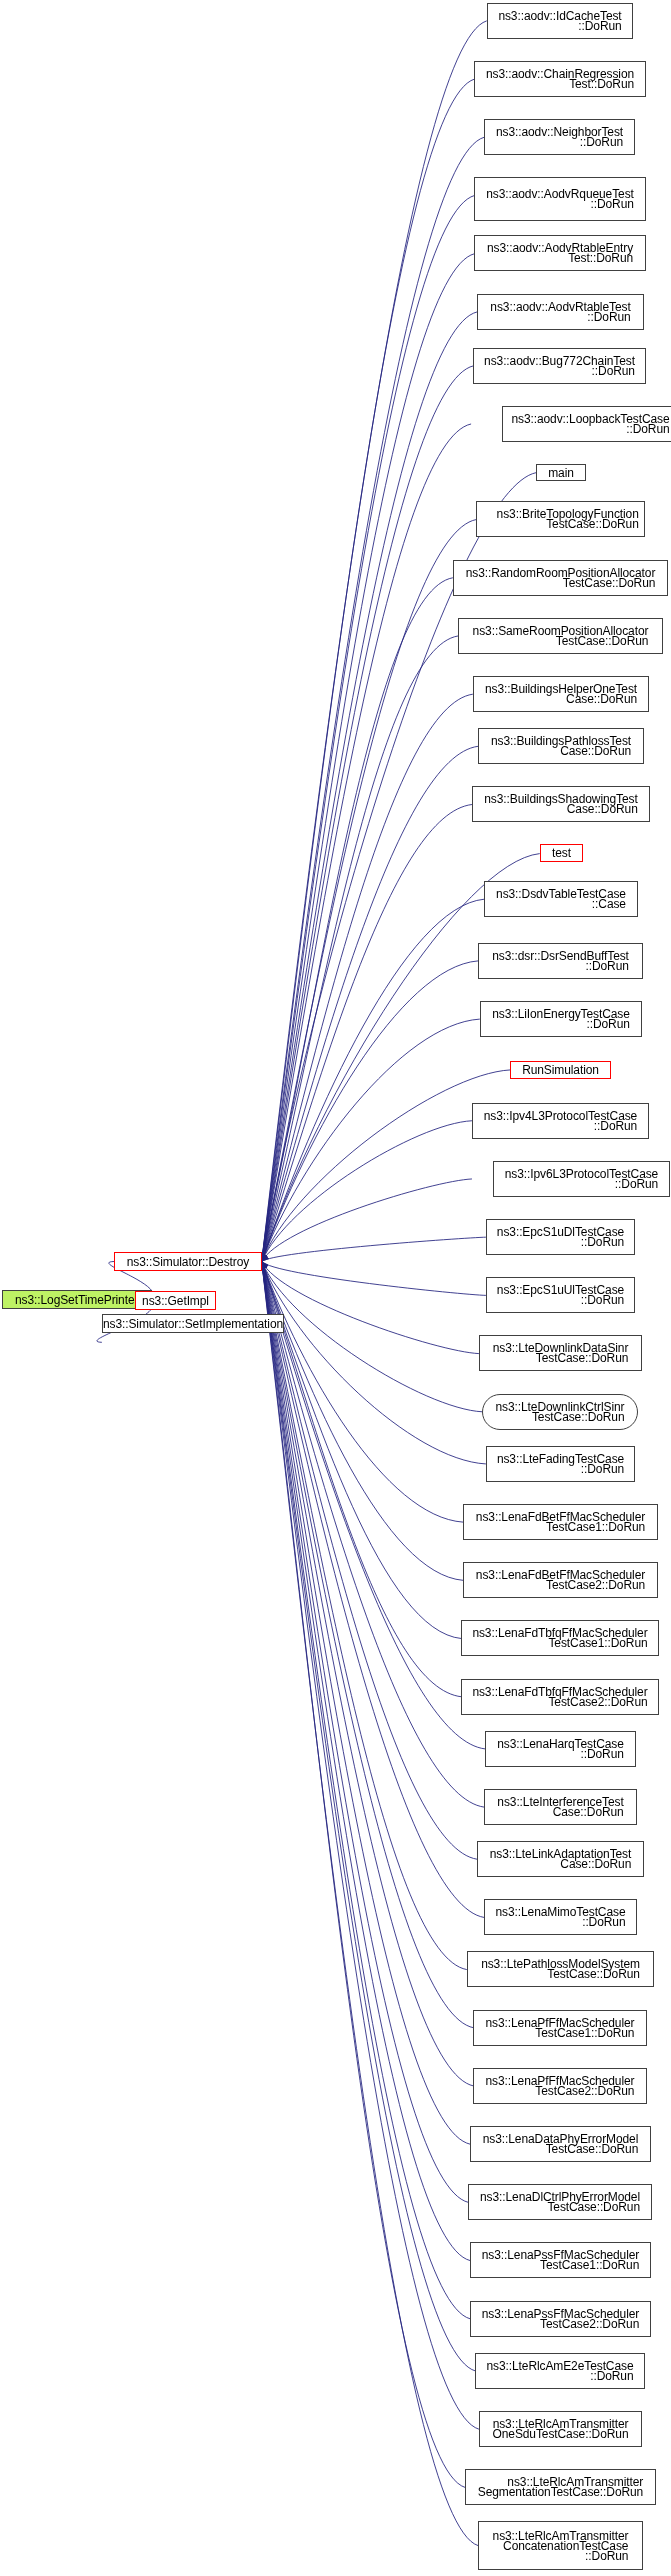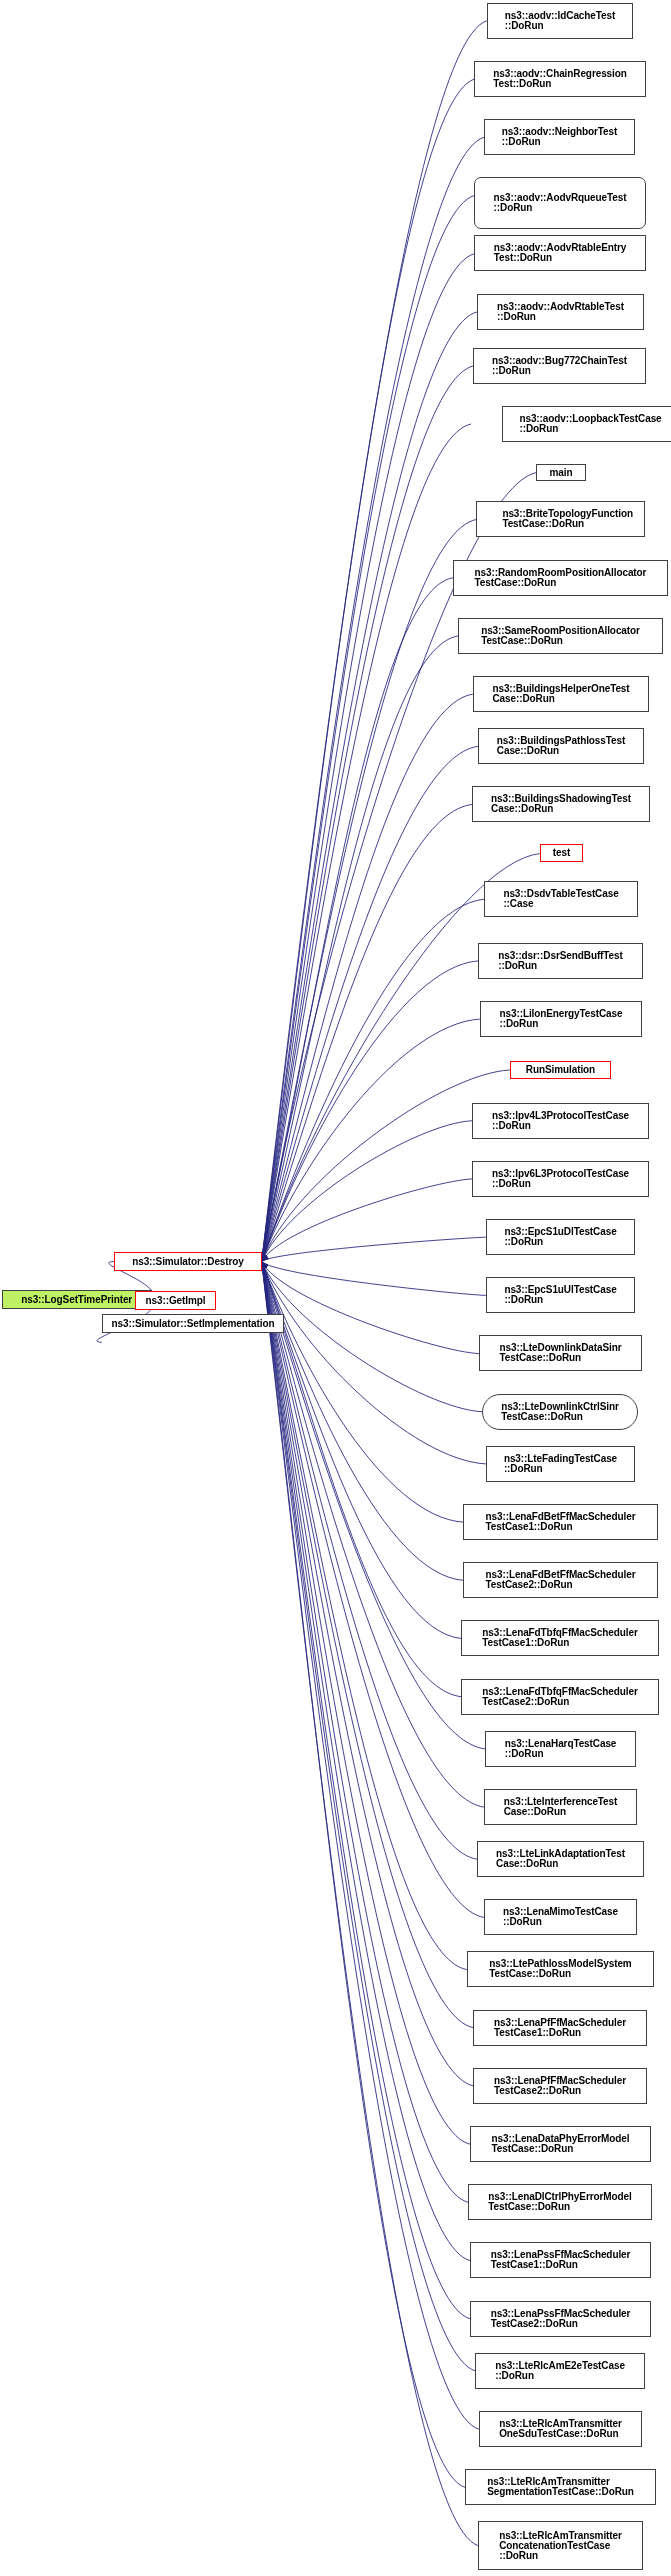--- a/index.html
+++ b/index.html
@@ -23,31 +23,30 @@
     width: 672px;
     height: 2576px;
     pointer-events: none;
   }
   .node {
     position: absolute;
     box-sizing: border-box;
     display: flex;
     align-items: center;
     justify-content: center;
-    text-align: left;
+    text-align: right;
     background: #ffffff;
     border: 0.9px solid #404040;
-    font-size: 10px;
+    font-size: 12px;
     line-height: 10px;
     color: #000000;
     letter-spacing: -0.1px;
     white-space: pre-line;
     padding: 0 1.7px;
     z-index: 2;
-    font-weight: bold;
   }
   .node.red {
     border: 0.9px solid #ff0000;
   }
   .node.current {
     background: #bef264;
     border: 0.9px solid #404040;
   }
 </style>
 </head>
@@ -114,21 +113,21 @@
       <div class="node current" style="left: 1.7px; top: 1290px; width: 150px; height: 19px;">ns3::LogSetTimePrinter</div>
       <div class="node red" style="left: 114px; top: 1252px; width: 148px; height: 19px;">ns3::Simulator::Destroy</div>
       <div class="node red" style="left: 135px; top: 1291px; width: 81px; height: 19px;">ns3::GetImpl</div>
       <div class="node" style="left: 102px; top: 1314px; width: 182px; height: 19px;">ns3::Simulator::SetImplementation</div>
       <div class="node" style="left: 487px; top: 2.6px; width: 146px; height: 36px;">ns3::aodv::IdCacheTest
 ::DoRun</div>
       <div class="node" style="left: 474px; top: 61px; width: 172px; height: 36px;">ns3::aodv::ChainRegression
 Test::DoRun</div>
       <div class="node" style="left: 484px; top: 119px; width: 151px; height: 36px;">ns3::aodv::NeighborTest
 ::DoRun</div>
-      <div class="node" style="left: 474px; top: 177px; width: 172px; height: 52px; border-radius: 7px;">ns3::aodv::AodvRqueueTest
+      <div class="node" style="left: 474px; top: 177px; width: 172px; height: 44px;">ns3::aodv::AodvRqueueTest
 ::DoRun</div>
       <div class="node" style="left: 474px; top: 235px; width: 172px; height: 36px;">ns3::aodv::AodvRtableEntry
 Test::DoRun</div>
       <div class="node" style="left: 477px; top: 294px; width: 167px; height: 36px;">ns3::aodv::AodvRtableTest
 ::DoRun</div>
       <div class="node" style="left: 473px; top: 348px; width: 173px; height: 36px;">ns3::aodv::Bug772ChainTest
 ::DoRun</div>
       <div class="node" style="left: 471px; top: 406px; width: 177px; height: 36px; margin-left: 31px;">ns3::aodv::LoopbackTestCase
 ::DoRun</div>
       <div class="node" style="left: 536px; top: 464px; width: 50px; height: 17.4px;">main</div>
@@ -147,21 +146,21 @@
       <div class="node red" style="left: 540px; top: 844px; width: 43px; height: 18px;">test</div>
       <div class="node" style="left: 484px; top: 881px; width: 154px; height: 36px;">ns3::DsdvTableTestCase
 ::Case</div>
       <div class="node" style="left: 478px; top: 943px; width: 165px; height: 36px;">ns3::dsr::DsrSendBuffTest
 ::DoRun</div>
       <div class="node" style="left: 480px; top: 1001px; width: 162px; height: 36px;">ns3::LiIonEnergyTestCase
 ::DoRun</div>
       <div class="node red" style="left: 510px; top: 1061px; width: 101px; height: 18px;">RunSimulation</div>
       <div class="node" style="left: 472px; top: 1103px; width: 177px; height: 36px;">ns3::Ipv4L3ProtocolTestCase
 ::DoRun</div>
-      <div class="node" style="left: 472px; top: 1161px; width: 177px; height: 36px;">ns3::Ipv6L3ProtocolTestCase
+      <div class="node" style="left: 493px; top: 1161px; width: 177px; height: 36px;">ns3::Ipv6L3ProtocolTestCase
 ::DoRun</div>
       <div class="node" style="left: 486px; top: 1219px; width: 149px; height: 36px;">ns3::EpcS1uDlTestCase
 ::DoRun</div>
       <div class="node" style="left: 486px; top: 1277px; width: 149px; height: 36px;">ns3::EpcS1uUlTestCase
 ::DoRun</div>
       <div class="node" style="left: 479px; top: 1335px; width: 163px; height: 36px;">ns3::LteDownlinkDataSinr
 TestCase::DoRun</div>
       <div class="node" style="left: 482px; top: 1394px; width: 156px; height: 36px; border-radius: 18px;">ns3::LteDownlinkCtrlSinr
 TestCase::DoRun</div>
       <div class="node" style="left: 486px; top: 1446px; width: 149px; height: 36px;">ns3::LteFadingTestCase

